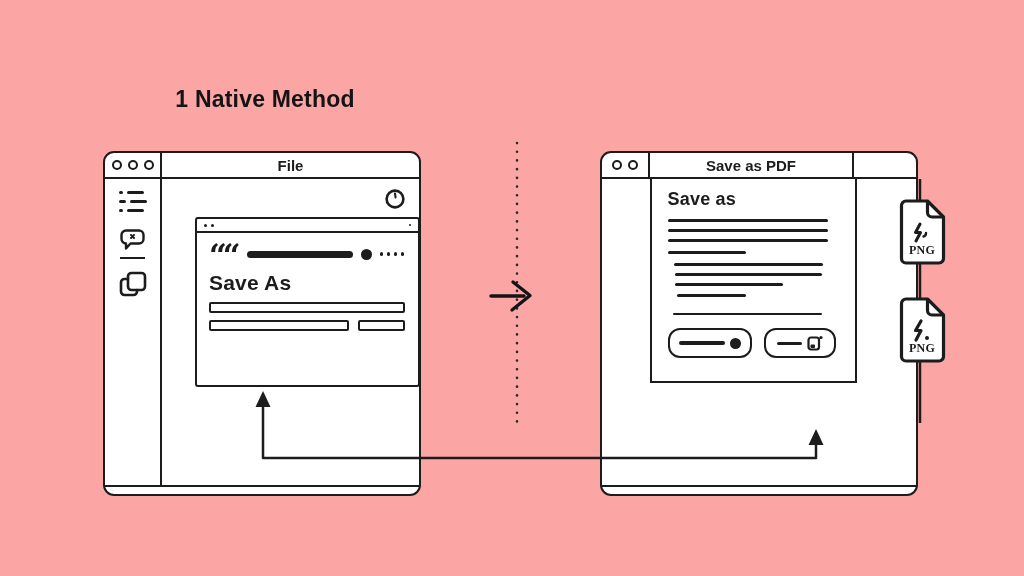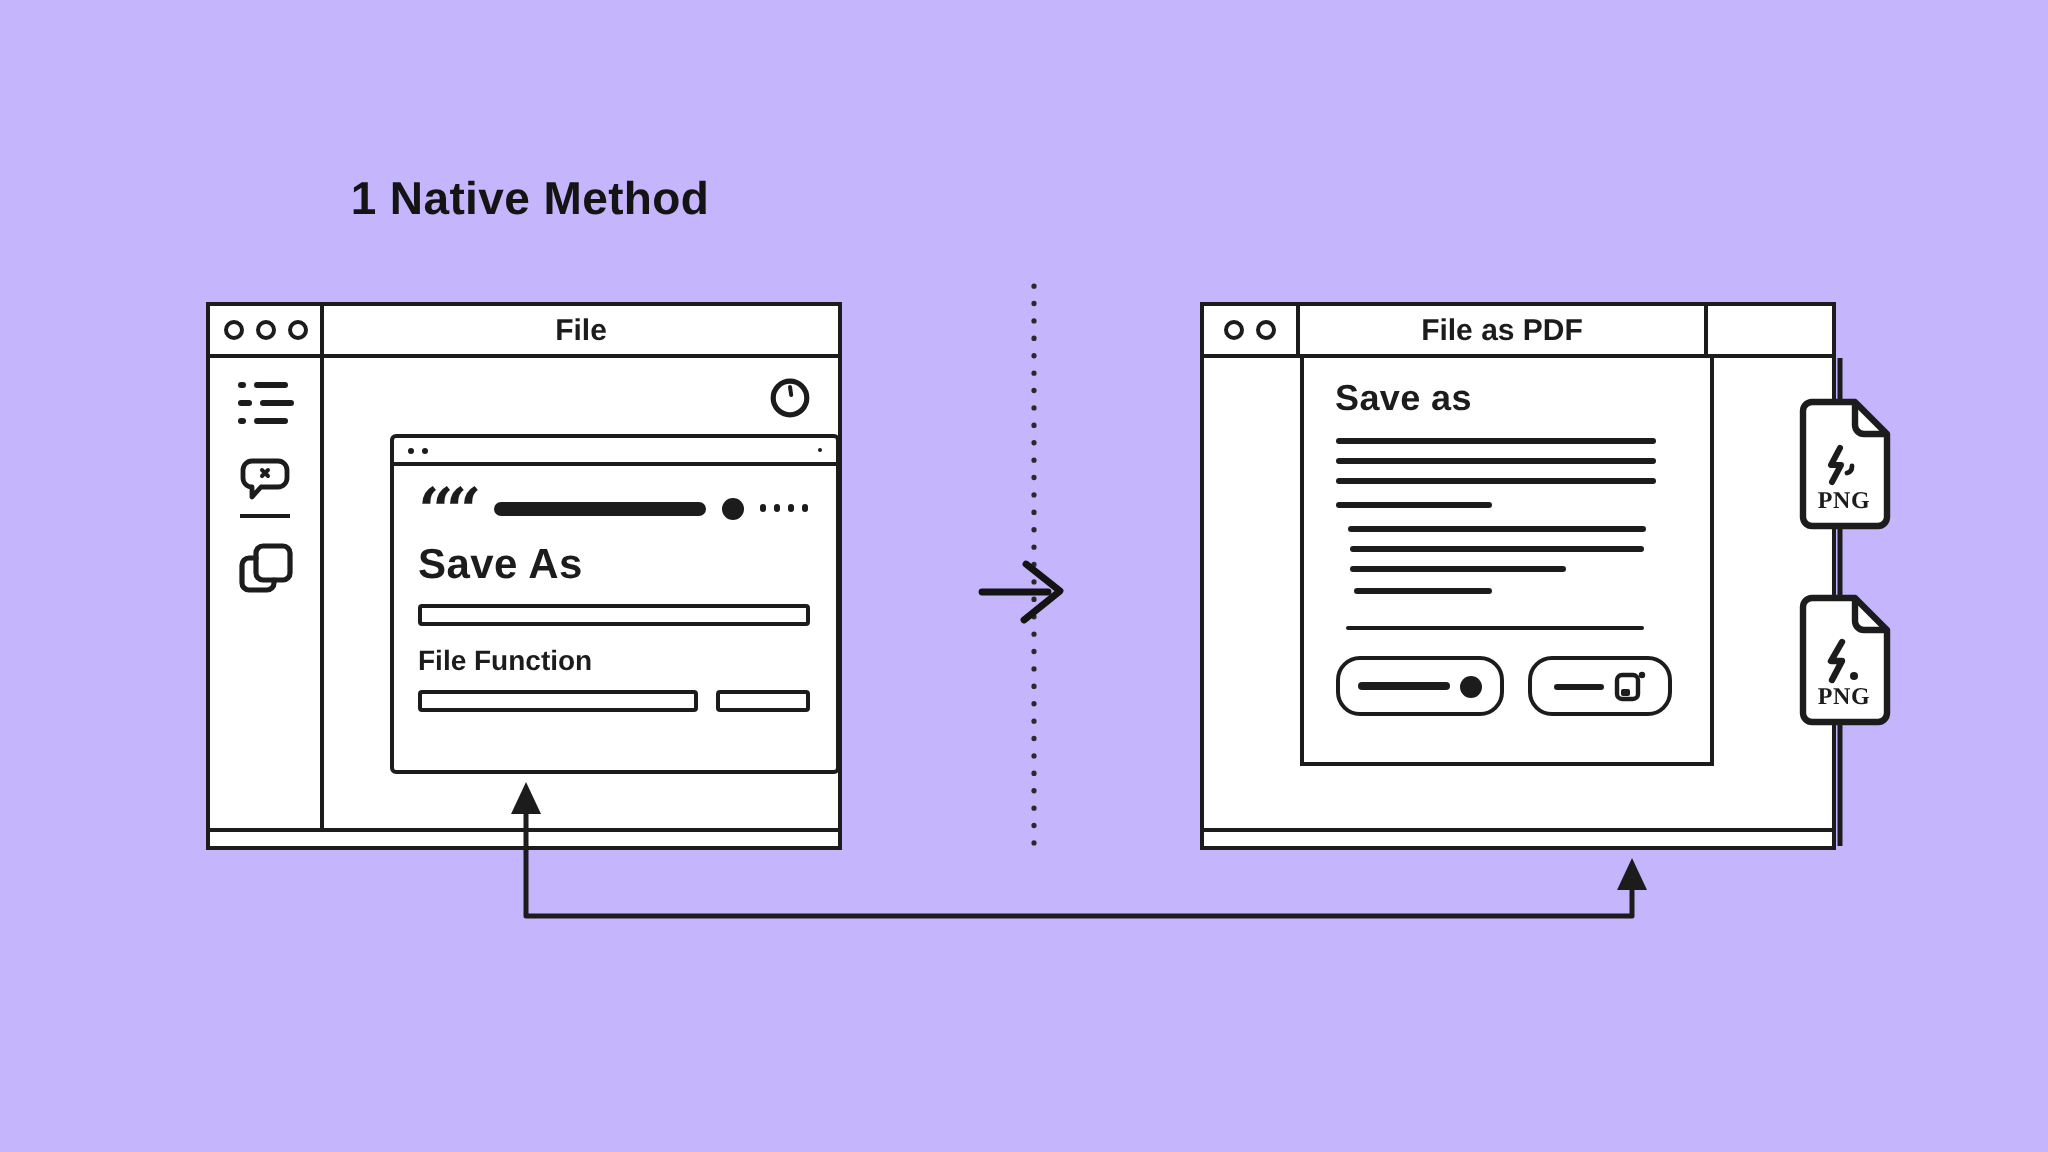--- a/index.html
+++ b/index.html
@@ -4,37 +4,37 @@
 <style>
   * { margin:0; padding:0; box-sizing:border-box; }
   html,body { width:100%; height:100%; }
   body {
     font-family: "Liberation Sans", "DejaVu Sans", sans-serif;
     background:#e9e9e9;
     display:flex; align-items:flex-start; justify-content:flex-start;
   }
   .canvas {
     position:relative; width:1024px; height:576px;
-    background:#c4b5fd; overflow:hidden;
+    background:#fca5a5; overflow:hidden;
     color:#1c1c1c;
   }
 
   
   .col-title {
     position:absolute; top:86px; height:30px;
     font-size:23px; font-weight:bold; letter-spacing:.2px;
     text-align:center; color:#141414;
   }
   .left-title  { left:100px; width:330px; }
   .right-title { left:600px; width:300px; }
 
   
   .window {
-    position:absolute; width:318px; height:274px;
-    border:2.5px solid #1c1c1c; border-radius:0;
+    position:absolute; width:318px; height:345px;
+    border:2.5px solid #1c1c1c; border-radius:11px;
     background:#fff; display:flex; flex-direction:column;
   }
   .left-window  { left:103px; top:151px; }
   .right-window { left:600px; top:151px; }
 
   .titlebar {
     height:26px; border-bottom:2.5px solid #1c1c1c;
     display:flex; align-items:stretch; flex:0 0 auto;
   }
   .tb-cell {
@@ -210,36 +210,35 @@
           <span class="big-dot"></span>
           <span class="mini-dots">
               <span></span>
               <span></span>
               <span></span>
               <span></span>
             </span>
         </div>
         <div class="dlg-heading">Save As</div>
         <div class="field field-full"></div>
-        <div class="dlg-label">File Function</div>
         <div class="field-row">
           <div class="field field-a"></div>
           <div class="field field-b"></div>
         </div>
       </div>
     </div>
   </div>
 
   <div class="window right-window">
     <div class="titlebar">
       <div class="tb-cell tb-dots2">
         <span class="circle"></span>
         <span class="circle"></span>
       </div>
-      <div class="tb-mid">File as PDF</div>
+      <div class="tb-mid">Save as PDF</div>
       <div class="tb-rest"></div>
     </div>
 
     <div class="wbody">
       <div class="panel">
         <div class="panel-heading">Save as</div>
         <div class="tline" style="width:160px; margin-top:9px;"></div>
         <div class="tline" style="width:160px; margin-top:7px;"></div>
         <div class="tline" style="width:160px; margin-top:7px;"></div>
         <div class="tline" style="width:78px;  margin-top:9px;"></div>

